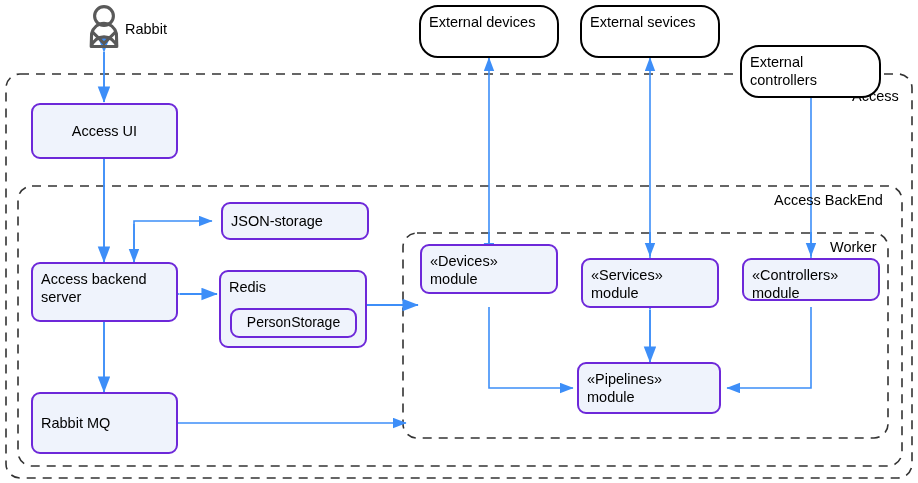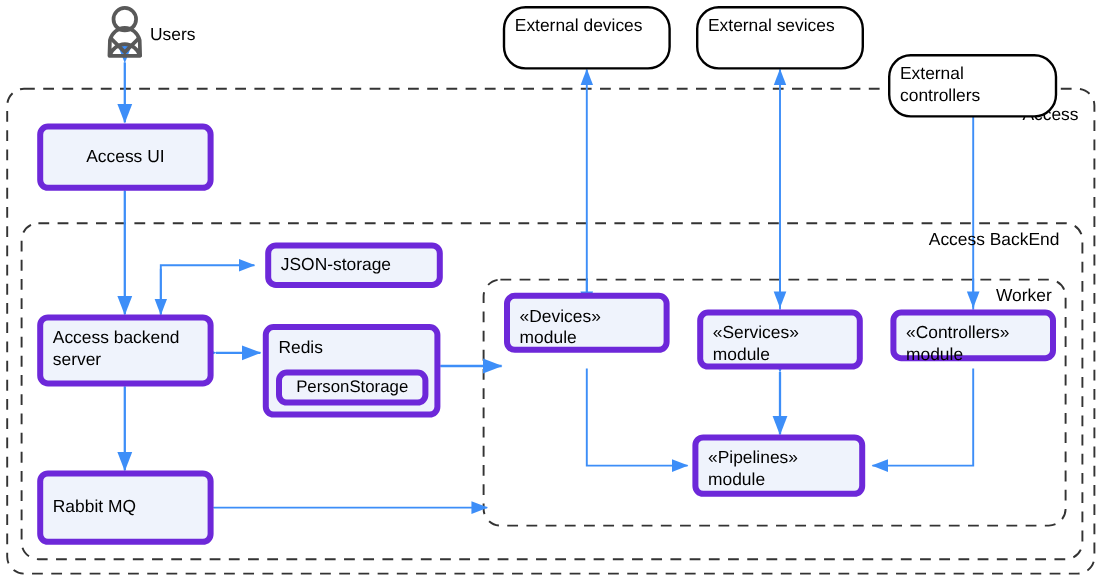--- a/index.html
+++ b/index.html
@@ -27,21 +27,21 @@
     position: absolute;
     box-sizing: border-box;
     border-radius: 9px;
     font-size: 14.5px;
     color: #000000;
     line-height: 1.25;
     display: flex;
     white-space: pre-line;
   }
   .node.blue {
-    border: 5px solid #6d28d9;
+    border: 2px solid #6d28d9;
     background: #eff3fc;
   }
   .node.black {
     border: 2.2px solid #000000;
     background: #ffffff;
     border-radius: 19px;
   }
   .node.center {
     align-items: center;
     justify-content: center;
@@ -126,21 +126,21 @@
   </svg>
 
   <svg class="layer" viewBox="0 0 918 483" xmlns="http://www.w3.org/2000/svg">
     <g transform="translate(88,5)">
       <circle cx="16" cy="11" r="9.4" fill="none" stroke="#595959" stroke-width="3.1"></circle>
       <path d="M3.2,41.5 a13.6,14.6 0 0 1 25.6,0 Z M3.2,41.5 L3.6,28.5
                a12.8,13.6 0 0 1 24.8,0 L28.8,41.5" fill="none" stroke="#595959" stroke-width="3.1" stroke-linejoin="round"></path>
       <path d="M4.6,27.2 L16,38.4 L27.4,27.2" fill="none" stroke="#595959" stroke-width="3.1" stroke-linejoin="round"></path>
     </g>
   </svg>
-  <div class="actor-label" style="left:125px; top:21px;">Users</div>
+  <div class="actor-label" style="left:125px; top:21px;">Rabbit</div>
 
   <div class="group-label" style="left:852px; top:88px;">Access</div>
   <div class="group-label" style="left:774px; top:192px;">Access BackEnd</div>
   <div class="group-label" style="left:830px; top:239px;">Worker</div>
 
   <div class="node black tl" style="left:419px; top:5px; width:140px; height:53px;">External devices</div>
   <div class="node black tl" style="left:580px; top:5px; width:140px; height:53px;">External sevices</div>
   <div class="node black tl" style="left:740px; top:5px; width:141px; height:53px;margin-top:40px;">External
 controllers</div>
 

